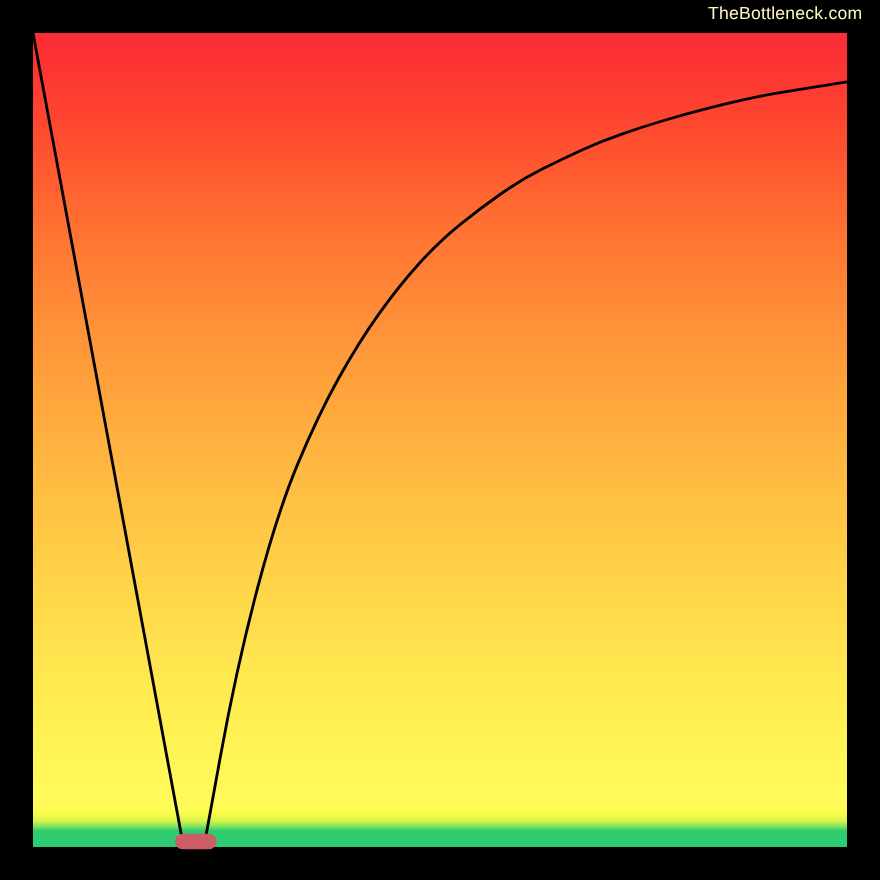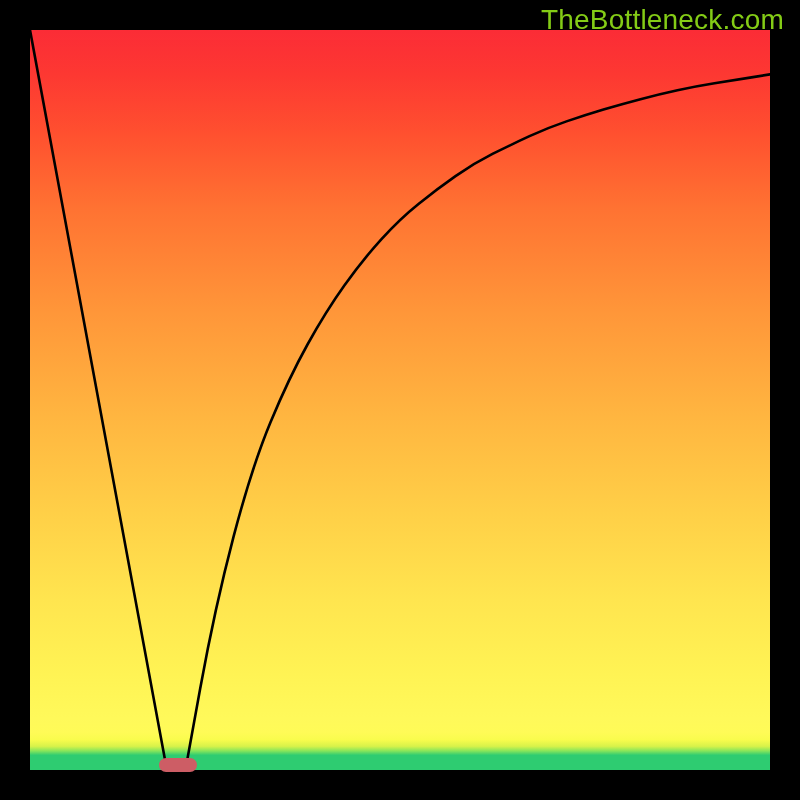--- a/index.html
+++ b/index.html
@@ -40,22 +40,22 @@
       #ff7232 76%,
       #ff502f 86%,
       #fd3832 94%,
       #fb2c36 100%
     );
   }
   .watermark {
     position: absolute;
     top: 4px;
     right: 16px;
-    color: #84cc16;
-    font-size: 28px;
+    color: #fef9c3;
+    font-size: 16px;
     font-weight: 500;
     letter-spacing: 0.2px;
   }
   svg.curves {
     position: absolute;
     top: 0; left: 0;
   }
   .marker {
     position: absolute;
     width: 38px;

